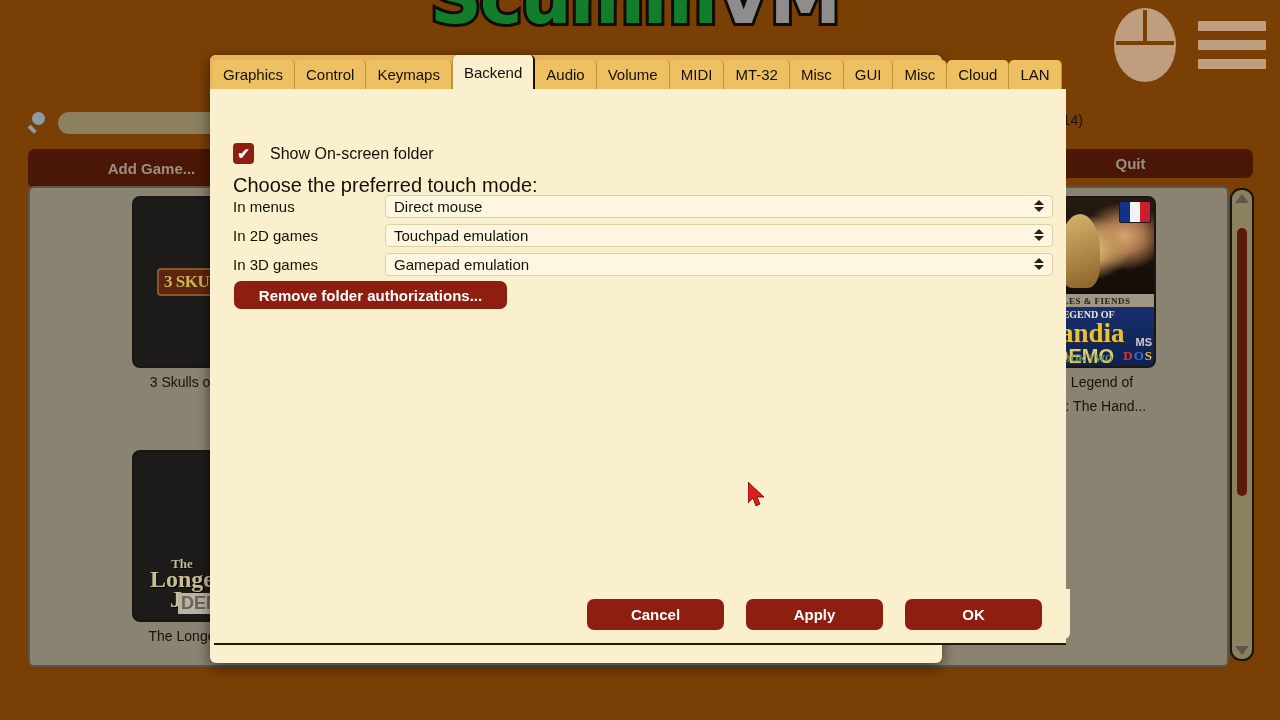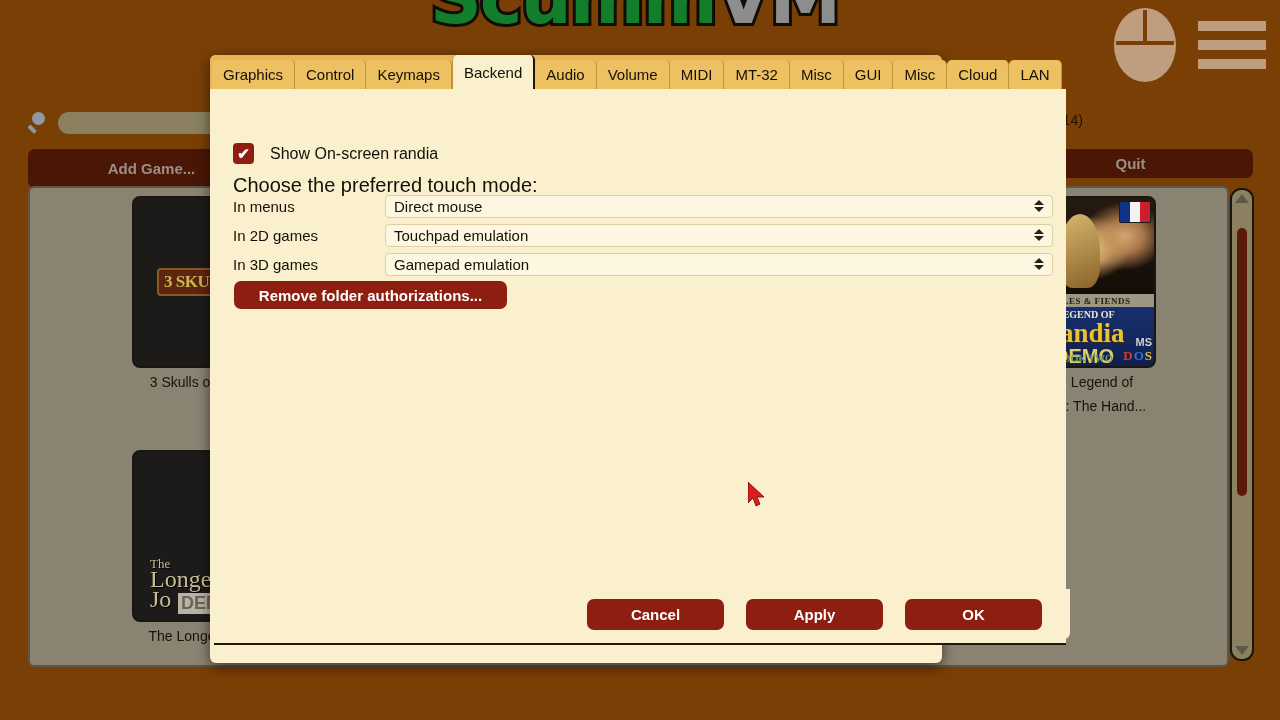--- a/index.html
+++ b/index.html
@@ -160,27 +160,28 @@
     letter-spacing: -0.5px;
     transform: translateX(18px);
   }
   .cover-journey {
     background: radial-gradient(circle at 62% 30%, #5e5244 0%, #2a2622 46%, #131210 100%);
     position: relative;
   }
   .journey-title {
     position: absolute; left: 6px; bottom: 10px;
     font-family: "Liberation Serif", serif;
-    font-weight: normal;
+    font-weight: bold;
     color: #c9bd95;
     font-size: 24px;
     line-height: 0.86;
     text-shadow: 1px 1px 0 #000;
     white-space: nowrap;
     transform: translateX(10px);
+    text-align: center;
   }
   .journey-title .small { font-size: 13px; display: block; }
   .journey-demo {
     position: absolute; right: -4px; bottom: 6px;
     background: #b9b3a4; color: #6c6457;
     font-weight: bold; font-size: 18px; padding: 0 3px;
   }
   .cover-kyrandia { position: relative; background: #1c1208; }
   .kyr-art {
     position: absolute; left: 0; top: 0; right: 0; height: 96px;
@@ -539,21 +540,21 @@
       <div class="tab">Misc</div>
       <div class="tab">Cloud</div>
       <div class="tab">LAN</div>
     </div>
 
     <div class="dialog-body">
       <div class="content-panel">
 
         <div class="checkbox-row">
           <div class="checkbox">✔</div>
-          <div class="checkbox-label">Show On-screen randia</div>
+          <div class="checkbox-label">Show On-screen folder</div>
         </div>
 
         <div class="section-label">Choose the preferred touch mode:</div>
 
         <div class="field-row r1">
           <div class="field-label">In menus</div>
           <div class="popup">
             <span class="val">Direct mouse</span>
             <span class="chev">
                 <i class="u"></i>

